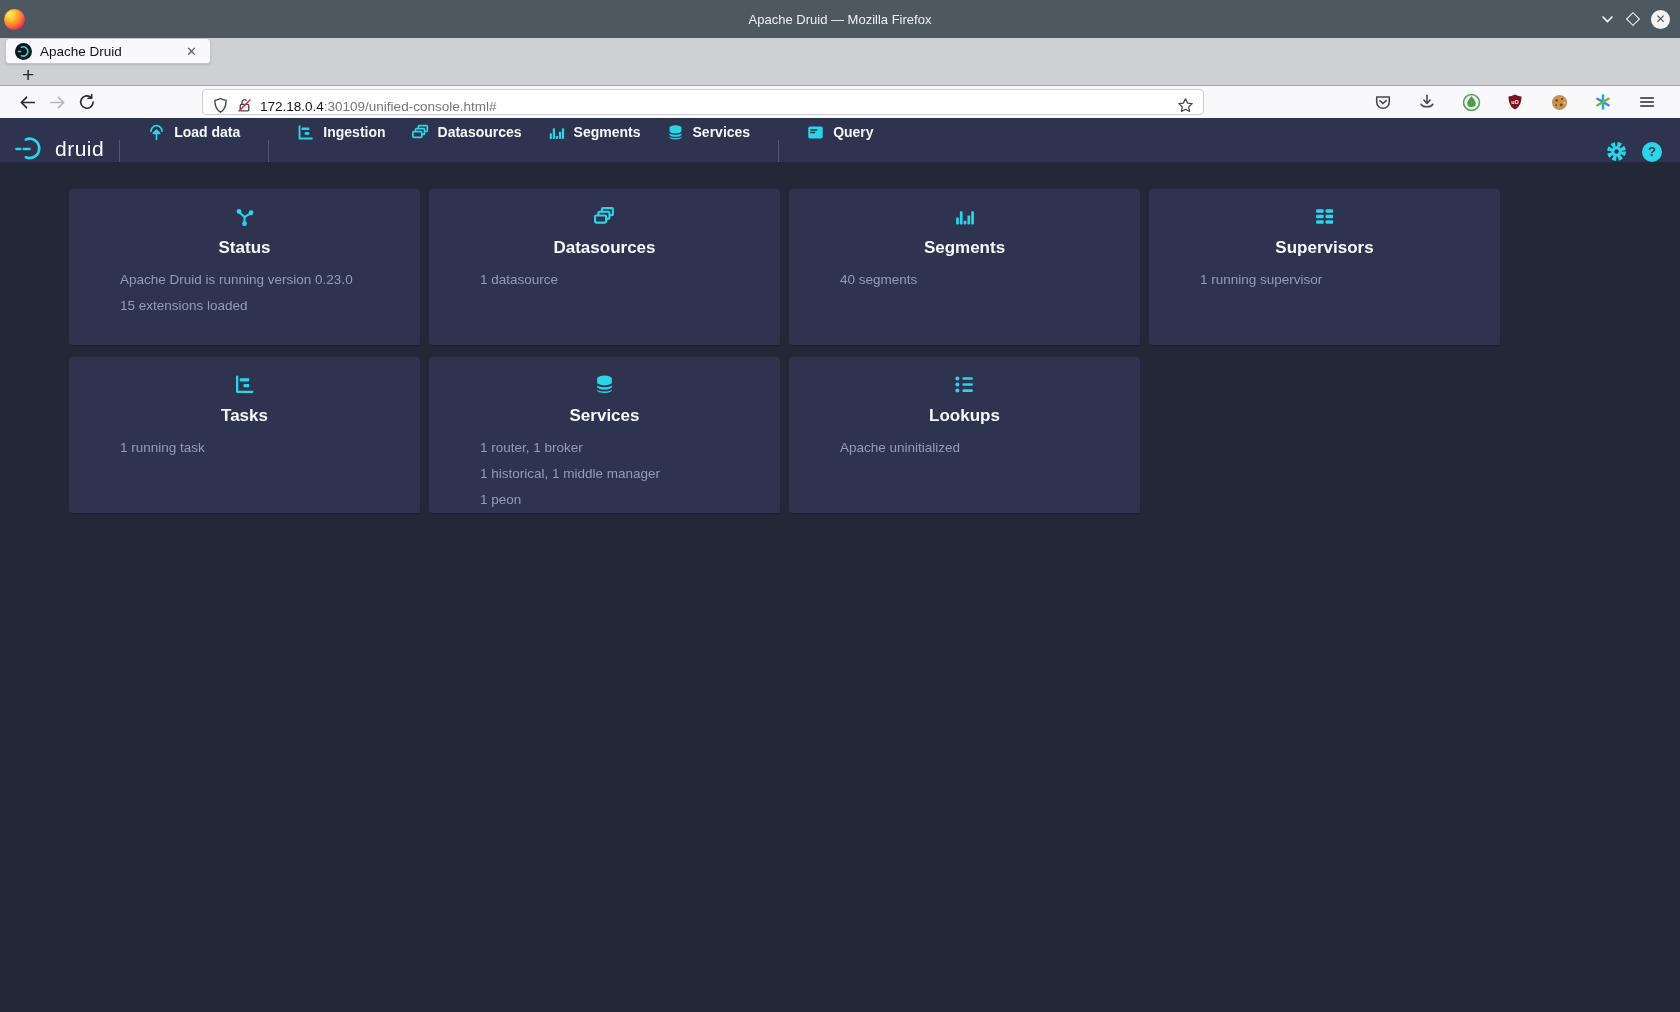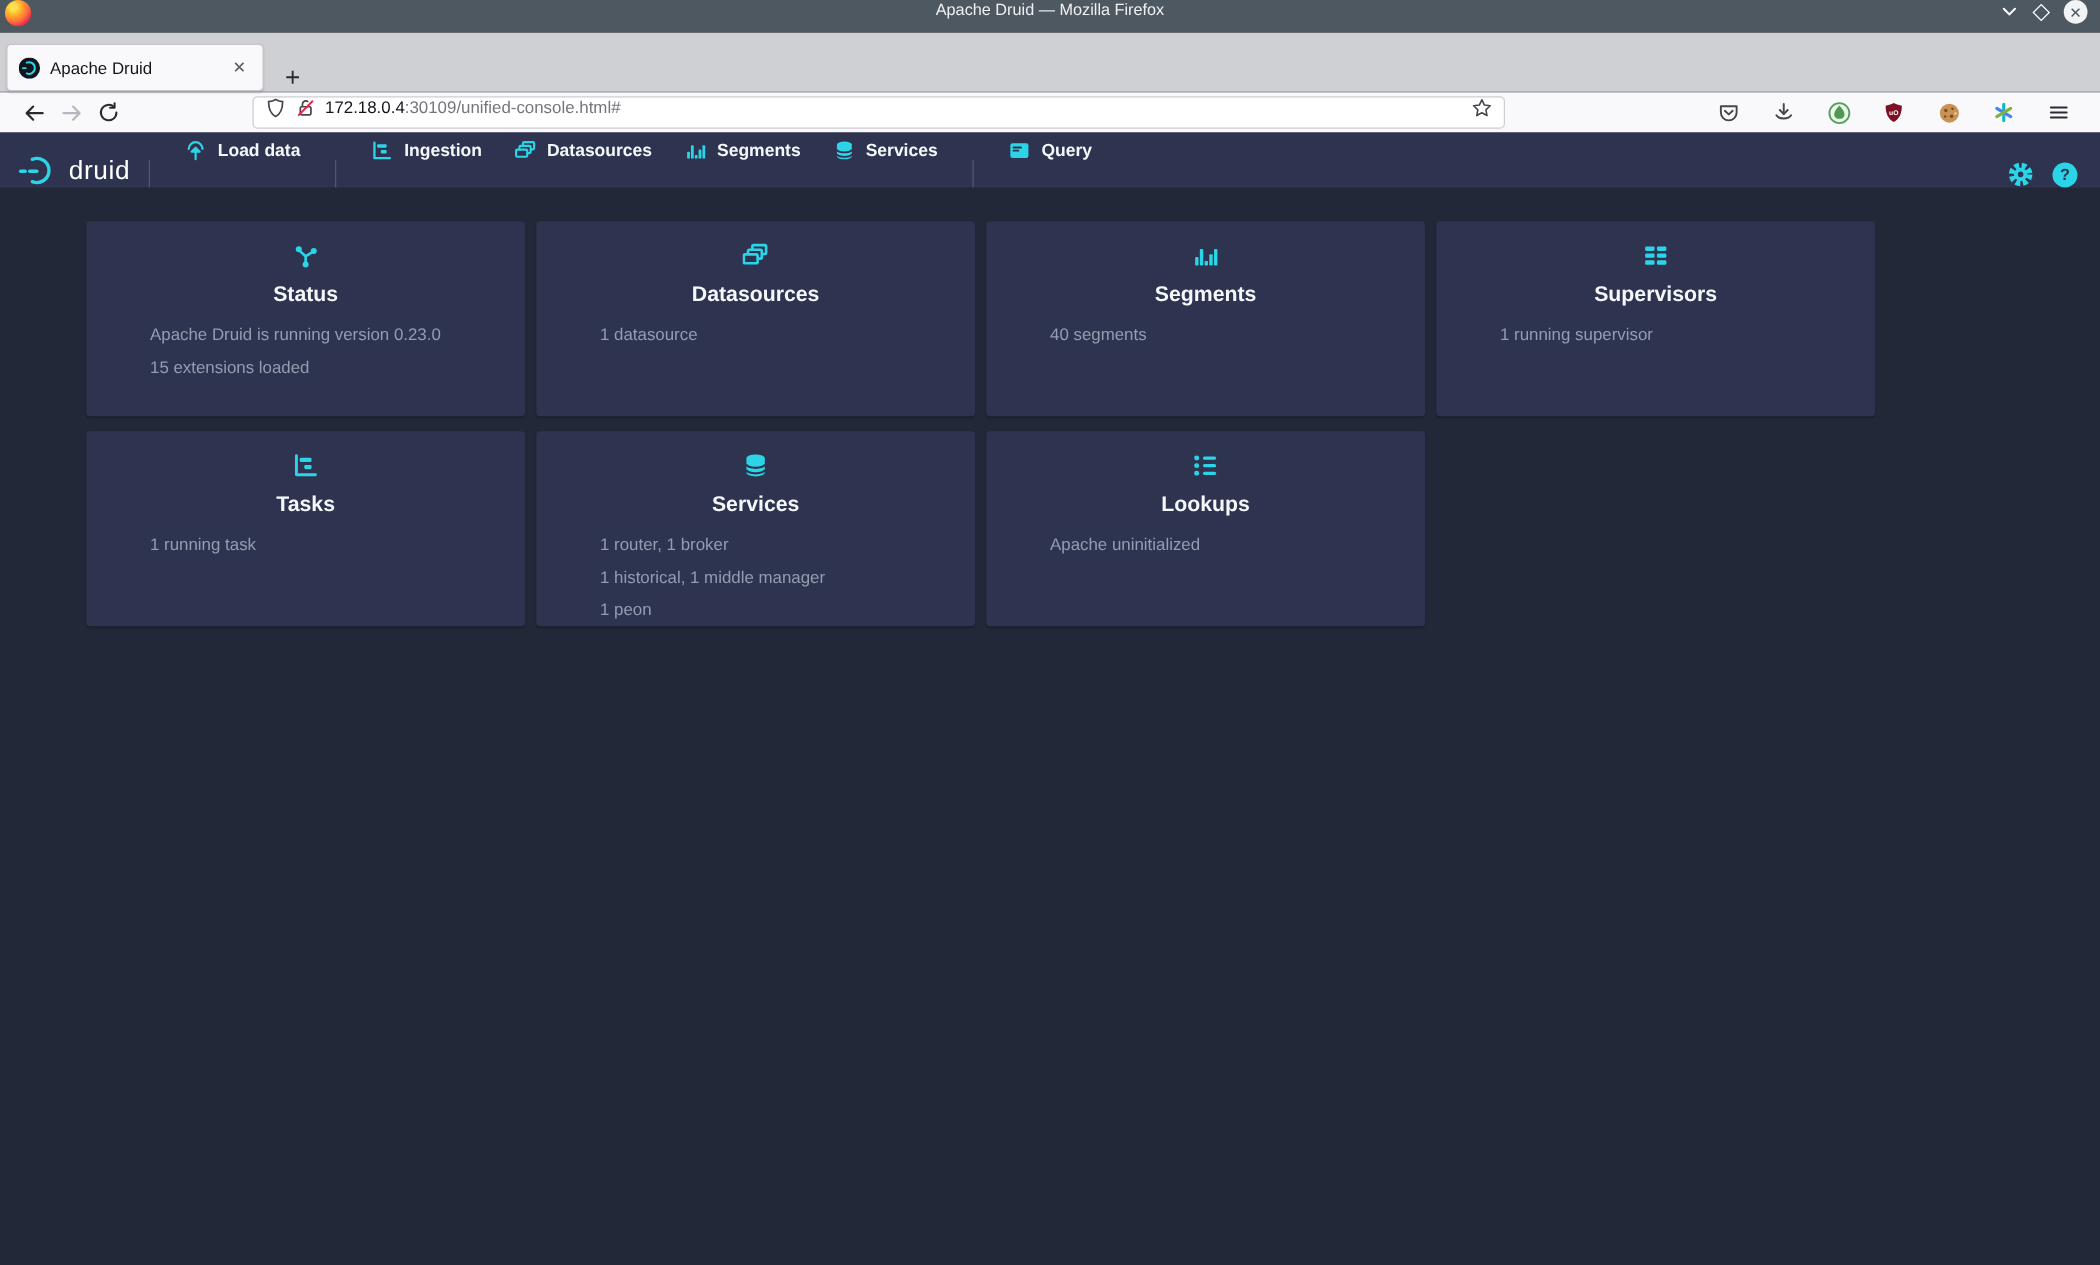--- a/index.html
+++ b/index.html
@@ -3,40 +3,40 @@
 <meta charset="utf-8">
 <style>
   * { box-sizing: border-box; }
   html,body { margin:0; padding:0; }
   body {
     width:1680px; height:1012px; overflow:hidden;
     font-family:"Liberation Sans","DejaVu Sans",sans-serif;
     background:#222837;
   }
   
-  .titlebar { height:26px; background:#4e5860; display:flex; align-items:flex-start; position:relative; }
+  .titlebar { height:38px; background:#4e5860; display:flex; align-items:center; position:relative; }
   .ff-logo { width:21px; height:21px; margin-left:4px; border-radius:50%;
     background: radial-gradient(circle at 32% 28%, #ffe14d 0 12%, #ffb329 30%, #ff7139 55%, #e22850 78%, #a90e60 100%); }
   .win-title { position:absolute; left:0; right:0; text-align:center; color:#eef0f2; font-size:13px; pointer-events:none; }
   .win-controls { margin-left:auto; display:flex; align-items:center; gap:13px; padding-right:10px; z-index:2; }
   .wc-btn { display:flex; align-items:center; justify-content:center; cursor:pointer; }
   .wc-diamond { width:10px; height:10px; border:1.6px solid #fff; transform:rotate(45deg); }
   .wc-close { width:19px; height:19px; border-radius:50%; background:#f2f3f5; color:#4e5860; font-size:12px; font-weight:bold; display:flex; align-items:center; justify-content:center; }
   
-  .tabstrip { height:48px; background:#cfd0d4; border-bottom:1px solid #a2a2aa; display:flex; align-items:flex-end; padding-left:5px; }
+  .tabstrip { height:48px; background:#cfd0d4; border-bottom:1px solid #a2a2aa; display:flex; align-items:flex-start; padding-left:5px;flex-direction:column; }
   .tab { width:206px; height:38px; background:#f9f9fb; border:1px solid #c5c5cb; border-radius:4px; box-shadow:0 1px 2px rgba(0,0,0,.12);
     display:flex; align-items:center; padding:0 9px; gap:8px; }
   .tab-title { flex:1; font-size:13.5px; color:#15141a; white-space:nowrap; overflow:hidden; }
   .tab-close { color:#5b5b66; font-size:13px; padding:2px 4px; cursor:pointer; }
   .newtab { font-size:21px; color:#2b2a33; margin-left:17px; cursor:pointer; line-height:1; }
   
   .toolbar { height:32px; background:#f9f9fb; display:flex; align-items:center; padding:0 12px; }
   .tb-btn { width:30px; height:28px; display:flex; align-items:center; justify-content:center; cursor:pointer; border-radius:4px; flex:0 0 auto; }
   .urlbar { margin-left:100px; width:1002px; height:26px; background:#ffffff; border:1px solid #cdcdd3; border-radius:4px;
-    display:flex; align-items:flex-start; padding:0 9px; gap:7px; }
+    display:flex; align-items:flex-end; padding:0 9px; gap:7px; }
   .url-text { flex:1; font-size:13.5px; white-space:nowrap; overflow:hidden; }
   .url-host { color:#15141a; }
   .url-rest { color:#75757d; }
   .right-icons { margin-left:auto; display:flex; align-items:center; gap:14px; padding-right:6px; }
   
   .druidbar { height:44px; background:#2e3450; display:flex; align-items:flex-end; padding:0 14px; }
   .brand { display:flex; align-items:center; gap:9px; cursor:pointer; }
   .brand-word { color:#ffffff; font-size:21px; letter-spacing:.5px; }
   .vsep { width:1px; height:22px; background:rgba(255,255,255,.18); margin:0 15px; }
   .nav-item { display:flex; align-items:center; gap:9px; padding:0 13px; height:60px; color:#f5f8fa; font-size:14px; cursor:pointer;font-weight:bold; }

